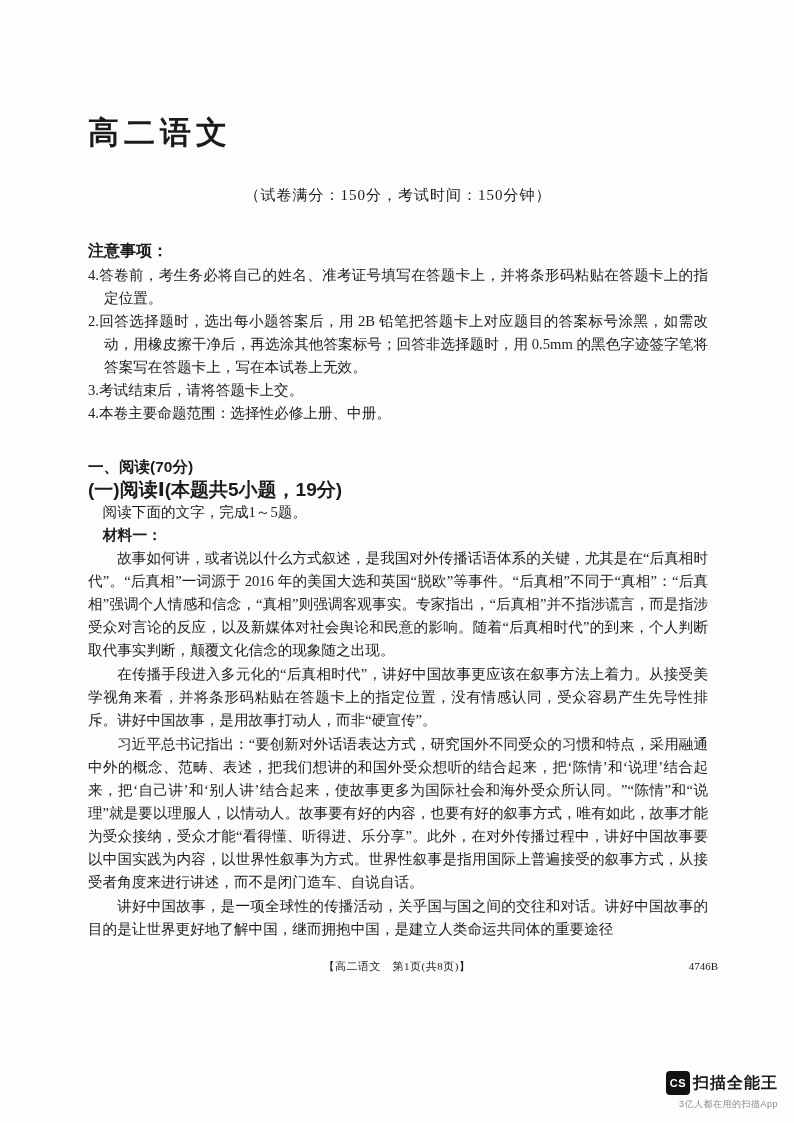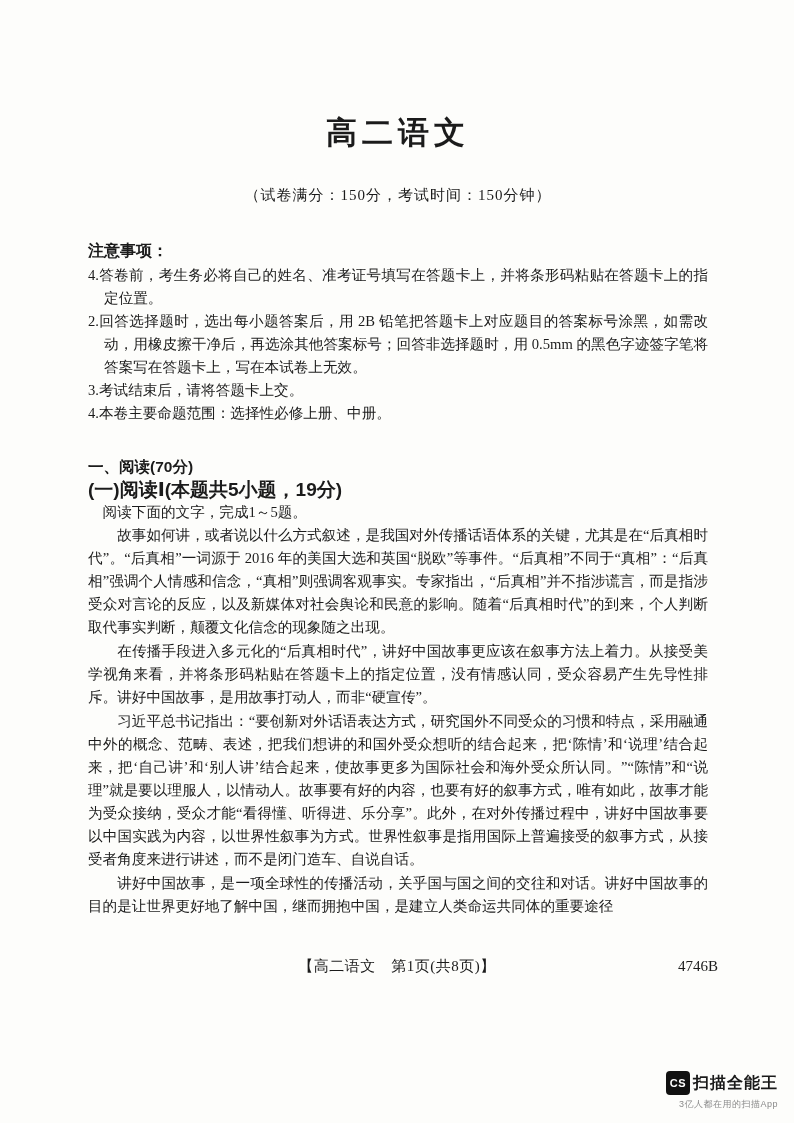--- a/index.html
+++ b/index.html
@@ -18,21 +18,20 @@
     overflow: hidden;
     font-family: "Liberation Serif", "DejaVu Serif", serif;
   }
   .content {
     padding: 112px 86px 0 88px;
   }
   .paper-title {
     font-family: "Liberation Sans", "DejaVu Sans", sans-serif;
     font-size: 31px;
     font-weight: bold;
-    text-align: center;
     letter-spacing: 5px;
     margin: 0;
   }
   .paper-subtitle {
     font-size: 15px;
     text-align: center;
     margin-top: 32px;
     letter-spacing: 1px;
   }
   .notice-heading {
@@ -84,21 +83,21 @@
     margin: 0;
   }
   .body-para + .body-para {
     margin-top: 1px;
   }
   .footer-bar {
     position: absolute;
     top: 957px;
     left: 0;
     width: 100%;
-    font-size: 15px;
+    font-size: 11px;
     line-height: 18px;
   }
   .footer-center {
     text-align: center;
     letter-spacing: 0.5px;
   }
   .footer-code {
     position: absolute;
     right: 76px;
     top: 0;
@@ -159,20 +158,21 @@
       <div class="notice-item">3.考试结束后，请将答题卡上交。</div>
       <div class="notice-item">4.本卷主要命题范围：选择性必修上册、中册。</div>
     </div>
 
     <div class="section-heading">一、阅读(70分)</div>
 
     <div class="subsection-heading">(一)阅读Ⅰ(本题共5小题，19分)</div>
 
     <div class="instruction-line">阅读下面的文字，完成1～5题。</div>
 
+    <div class="material-label">材料一：</div>
 
     <p class="body-para">故事如何讲，或者说以什么方式叙述，是我国对外传播话语体系的关键，尤其是在“后真相时代”。“后真相”一词源于 2016 年的美国大选和英国“脱欧”等事件。“后真相”不同于“真相”：“后真相”强调个人情感和信念，“真相”则强调客观事实。专家指出，“后真相”并不指涉谎言，而是指涉受众对言论的反应，以及新媒体对社会舆论和民意的影响。随着“后真相时代”的到来，个人判断取代事实判断，颠覆文化信念的现象随之出现。</p>
     <p class="body-para">在传播手段进入多元化的“后真相时代”，讲好中国故事更应该在叙事方法上着力。从接受美学视角来看，并将条形码粘贴在答题卡上的指定位置，没有情感认同，受众容易产生先导性排斥。讲好中国故事，是用故事打动人，而非“硬宣传”。</p>
     <p class="body-para">习近平总书记指出：“要创新对外话语表达方式，研究国外不同受众的习惯和特点，采用融通中外的概念、范畴、表述，把我们想讲的和国外受众想听的结合起来，把‘陈情’和‘说理’结合起来，把‘自己讲’和‘别人讲’结合起来，使故事更多为国际社会和海外受众所认同。”“陈情”和“说理”就是要以理服人，以情动人。故事要有好的内容，也要有好的叙事方式，唯有如此，故事才能为受众接纳，受众才能“看得懂、听得进、乐分享”。此外，在对外传播过程中，讲好中国故事要以中国实践为内容，以世界性叙事为方式。世界性叙事是指用国际上普遍接受的叙事方式，从接受者角度来进行讲述，而不是闭门造车、自说自话。</p>
     <p class="body-para">讲好中国故事，是一项全球性的传播活动，关乎国与国之间的交往和对话。讲好中国故事的目的是让世界更好地了解中国，继而拥抱中国，是建立人类命运共同体的重要途径</p>
 
   </div>
 
   <div class="footer-bar">
     <div class="footer-center">【高二语文　第1页(共8页)】</div>

